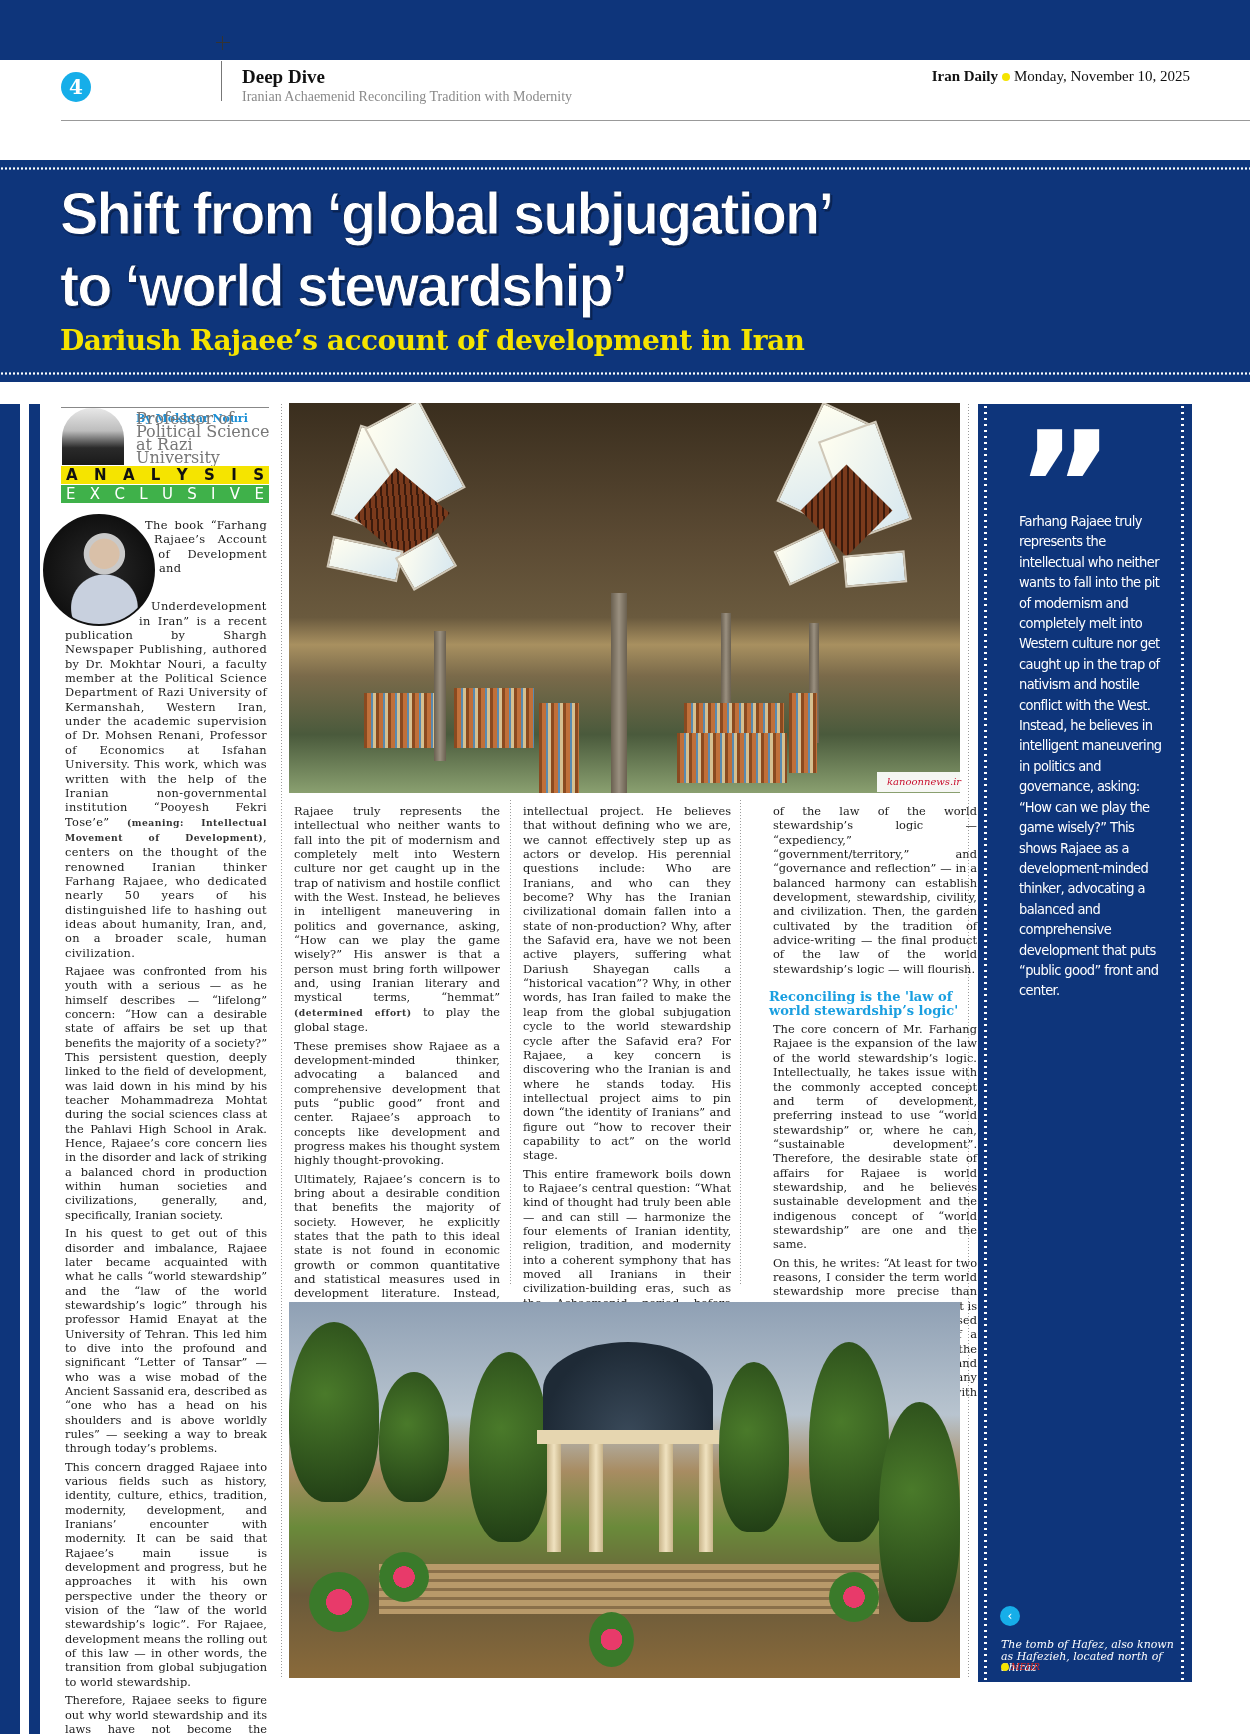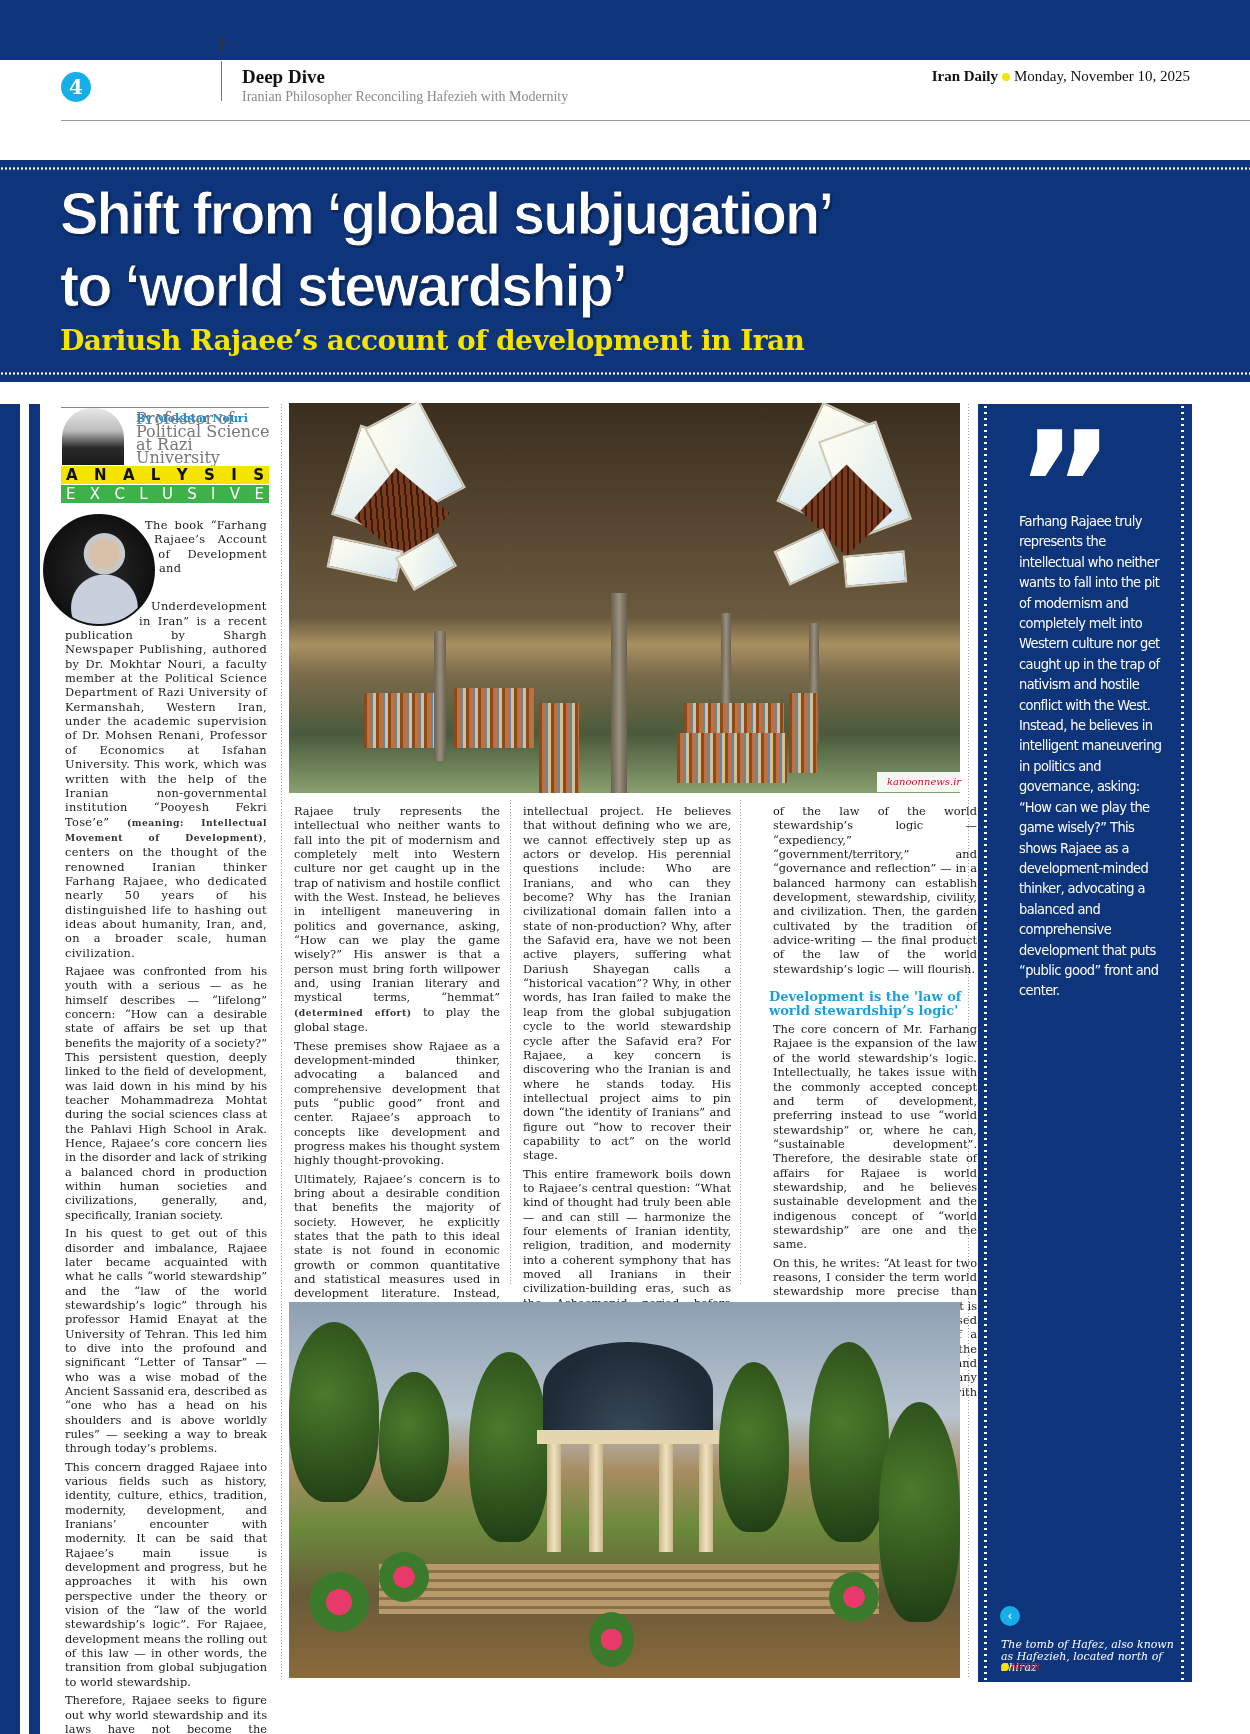--- a/index.html
+++ b/index.html
@@ -80,21 +80,21 @@
 </style>
 </head>
 <body>
 
 <div class="topbar"></div>
 <div class="crosshair"></div>
 
 <div class="page-num">4</div>
 <div class="sect-divider"></div>
 <div class="sect-title">Deep Dive</div>
-<div class="sect-sub">Iranian Philosopher Reconciling Hafezieh with Modernity</div>
+<div class="sect-sub">Iranian Achaemenid Reconciling Tradition with Modernity</div>
 <div class="masthead">
   <span class="paper">Iran Daily</span>
   <span class="dot"></span>
   <span>Monday, November 10, 2025</span>
 </div>
 <div class="rule"></div>
 
 <div class="banner">
   <div class="dots-top"></div>
   <h1 class="headline">
@@ -184,21 +184,21 @@
 
 <div class="col col3">
   <p>intellectual project. He believes that without defining who we are, we cannot effectively step up as actors or develop. His perennial questions include: Who are Iranians, and who can they become? Why has the Iranian civilizational domain fallen into a state of non-production? Why, after the Safavid era, have we not been active players, suffering what Dariush Shayegan calls a “historical vacation”? Why, in other words, has Iran failed to make the leap from the global subjugation cycle to the world stewardship cycle after the Safavid era? For Rajaee, a key concern is discovering who the Iranian is and where he stands today. His intellectual project aims to pin down “the identity of Iranians” and figure out “how to recover their capability to act” on the world stage.</p>
   <p>This entire framework boils down to Rajaee’s central question: “What kind of thought had truly been able — and can still — harmonize the four elements of Iranian identity, religion, tradition, and modernity into a coherent symphony that has moved all Iranians in their civilization-building eras, such as the Achaemenid period before Islam and the Safavid period after Islam, to step forward and leave a grand, global impact?” A preliminary answer within Rajaee’s thinking is that only a worldview that brings together the three main pillars</p>
 </div>
 
 <div class="vdot" style="left:740px;top:800px;height:485px;"></div>
 
 <div class="col col4">
   <p>of the law of the world stewardship’s logic — “expediency,” “government/territory,” and “governance and reflection” — in a balanced harmony can establish development, stewardship, civility, and civilization. Then, the garden cultivated by the tradition of advice-writing — the final product of the law of the world stewardship’s logic — will flourish.</p>
-  <div class="sub-h">Development is the 'law of world stewardship’s logic'</div>
+  <div class="sub-h">Reconciling is the 'law of world stewardship’s logic'</div>
   <p>The core concern of Mr. Farhang Rajaee is the expansion of the law of the world stewardship’s logic. Intellectually, he takes issue with the commonly accepted concept and term of development, preferring instead to use “world stewardship” or, where he can, “sustainable development”. Therefore, the desirable state of affairs for Rajaee is world stewardship, and he believes sustainable development and the indigenous concept of “world stewardship” are one and the same.</p>
   <p>On this, he writes: “At least for two reasons, I consider the term world stewardship more precise than development. First, development is somewhat derivative and biased because it is a translation of a term that was invented in the Western cultural, social, and political context — often, as many believe, deliberately and with specific intent — making its</p>
 </div>
 
 <div class="vdot" style="left:968px;top:404px;height:1275px;"></div>
 
 <div class="photo-hafez">
   <div class="tree" style="left:0;top:20px;width:90px;height:180px;"></div>
   <div class="tree" style="left:90px;top:70px;width:70px;height:130px;"></div>
   <div class="tree" style="left:180px;top:50px;width:80px;height:190px;"></div>

